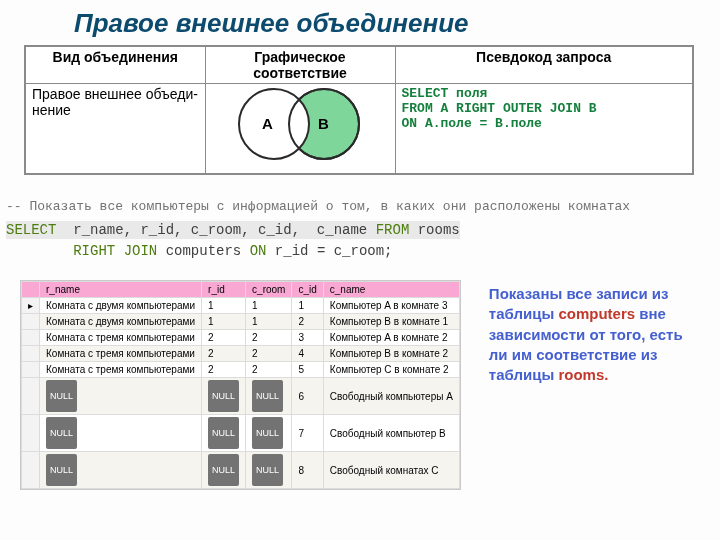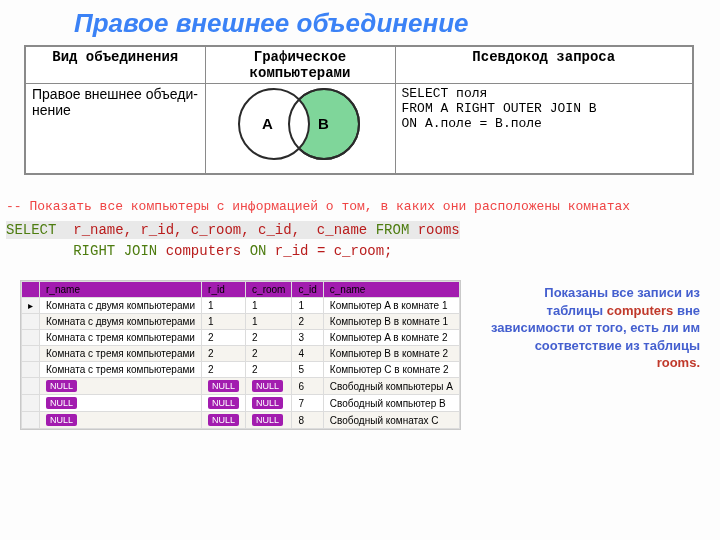--- a/index.html
+++ b/index.html
@@ -6,21 +6,21 @@
   body {
     margin: 0;
     width: 720px;
     height: 540px;
     background: #fdfdfd;
     font-family: Arial, sans-serif;
     position: relative;
     overflow: hidden;
   }
   .title {
-    color: #3b82f6;
+    color: #0c4a6e;
     font-size: 26px;
     font-weight: bold;
     font-style: italic;
     margin: 8px 0 6px 74px;
   }
   .join-table {
     border-collapse: collapse;
     border: 2px solid #8a8a8a;
     margin-left: 24px;
     width: 670px;
@@ -29,106 +29,104 @@
   .join-table th, .join-table td {
     border: 1px solid #8a8a8a;
     padding: 2px 6px;
     font-size: 14px;
     vertical-align: top;
   }
   .join-table th {
     background: #fff;
     font-weight: bold;
     text-align: center;
-    font-family: Liberation Mono, monospace;
   }
   .join-table td.jt-name { width: 180px; }
   .join-table td.jt-vis  { width: 190px; text-align: center; padding: 4px 2px 8px; }
-  .join-table td.jt-code { font-family: "Courier New", monospace; font-size: 13px; font-weight: normal; color: #000000; }
+  .join-table td.jt-code { font-family: "Courier New", monospace; font-size: 13px; font-weight: bold; color: #15803d; }
   .venn { display: inline-block; position: relative; width: 160px; height: 74px; }
   .venn .circle {
     position: absolute;
     width: 72px; height: 72px;
     border: 2px solid #2a2a2a;
     border-radius: 50%;
     top: 0;
   }
   .venn .ca { left: 18px; background: #fff; }
   .venn .cb { left: 68px; background: #7fd69a; }
   .venn .lab { position: absolute; top: 27px; font-weight: bold; font-size: 15px; }
   .venn .la { left: 42px; }
   .venn .lb { left: 98px; }
 
   .sql-comment {
-    color: #ef4444;
+    color: #737373;
     font-family: Consolas, "Courier New", monospace;
     font-size: 13px;
     margin: 24px 6px 2px 6px;
     white-space: pre;
   }
   .sql-code {
     font-family: Consolas, "Courier New", monospace;
     font-size: 14px;
     margin: 6px 6px 0 6px;
     white-space: pre;
     line-height: 1.5;
   }
   .sql-code .st-gray { background: #e9e9e9; padding: 1px 0; }
   .kw { color: #4d7c0f; }
-  .plain { color: #b91c1c; }
+  .plain { color: #404040; }
 
   .bottom {
     display: flex;
     margin-top: 18px;
   }
   .results {
     margin-left: 20px;
     border: 1px solid #c9c9c9;
   }
   .results table { border-collapse: collapse; font-size: 10px; background: #fff; }
   .results th, .results td {
     border: 1px solid #dcdcdc;
     padding: 2px 6px;
     text-align: left;
     white-space: nowrap;
   }
-  .results th { background: #a21caf; font-weight: normal; }
+  .results th { background: #f9a8d4; font-weight: normal; }
   .results tr.alt { background: #f6f4ef; }
   .results td.marker { width: 10px; background: #f3f3f3; border-right: 1px solid #dcdcdc; }
   .null-badge {
     display: inline-block;
-    background: #a21caf;
+    background: #737373;
     color: #fff;
     font-size: 9px;
-    padding: 1px 4px;
+    padding: 11px 4px;
     border-radius: 2px;
     font-family: Arial, sans-serif;
   }
   .caption {
     margin: 4px 20px 0 28px;
     width: 230px;
     font-family: Verdana, Arial, sans-serif;
-    font-size: 13px;
+    font-size: 15px;
     font-weight: bold;
     line-height: 1.35;
     color: #445fcf;
-    text-align: right;
   }
   .caption .red { color: #c0392b; }
 </style>
 </head>
 <body>
 
 <div class="title">Правое внешнее объединение</div>
 
 <table class="join-table">
   <thead>
     <tr>
       <th>Вид объединения</th>
-      <th>Графическое компьютерами</th>
+      <th>Графическое соответствие</th>
       <th>Псевдокод запроса</th>
     </tr>
   </thead>
   <tbody>
     <tr>
       <td class="jt-name" style="white-space:pre-line;margin-left:20px;">Правое внешнее объеди-
 нение</td>
       <td class="jt-vis">
         <div class="venn">
           <div class="circle cb"></div>
@@ -163,21 +161,21 @@
           <th>c_name</th>
         </tr>
       </thead>
       <tbody id="result-body">
           <tr>
             <td class="marker">▸</td>
             <td>Комната с двумя компьютерами</td>
             <td>1</td>
             <td>1</td>
             <td>1</td>
-            <td>Компьютер A в комнате 1</td>
+            <td>Компьютер A в комнате 3</td>
           </tr>
           <tr class="alt">
             <td class="marker"></td>
             <td>Комната с двумя компьютерами</td>
             <td>1</td>
             <td>1</td>
             <td>2</td>
             <td>Компьютер B в комнате 1</td>
           </tr>
           <tr>

